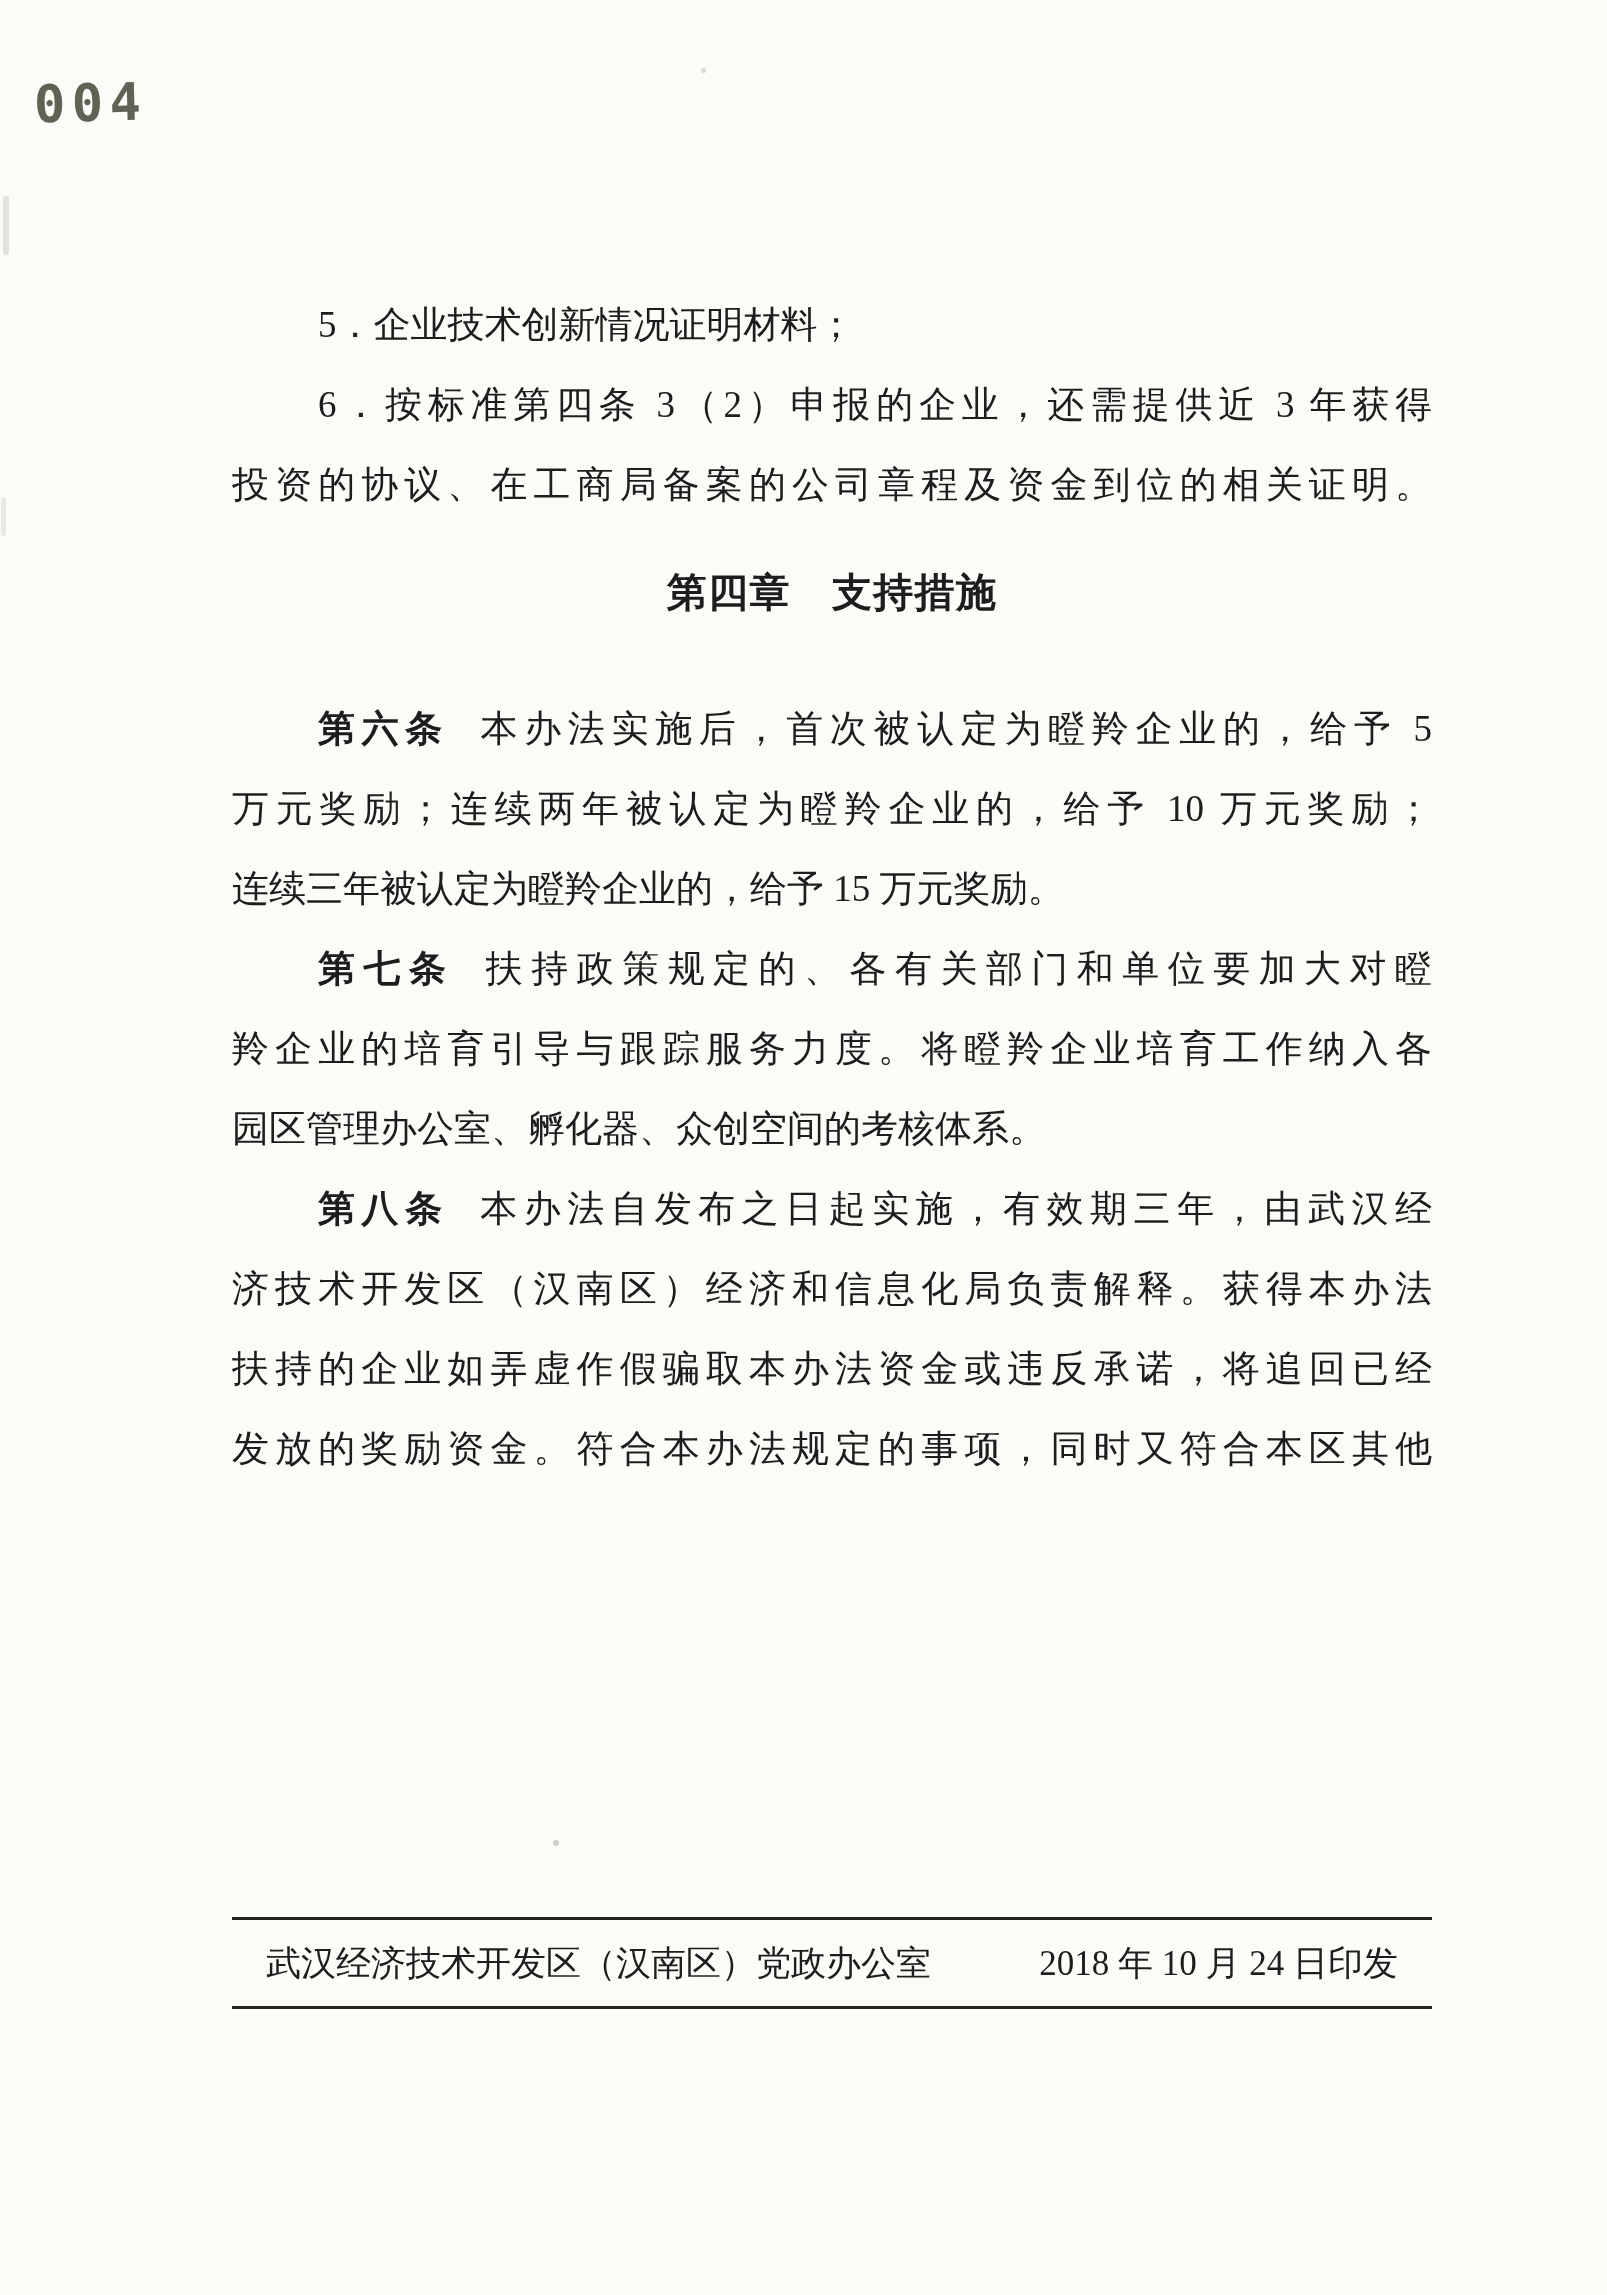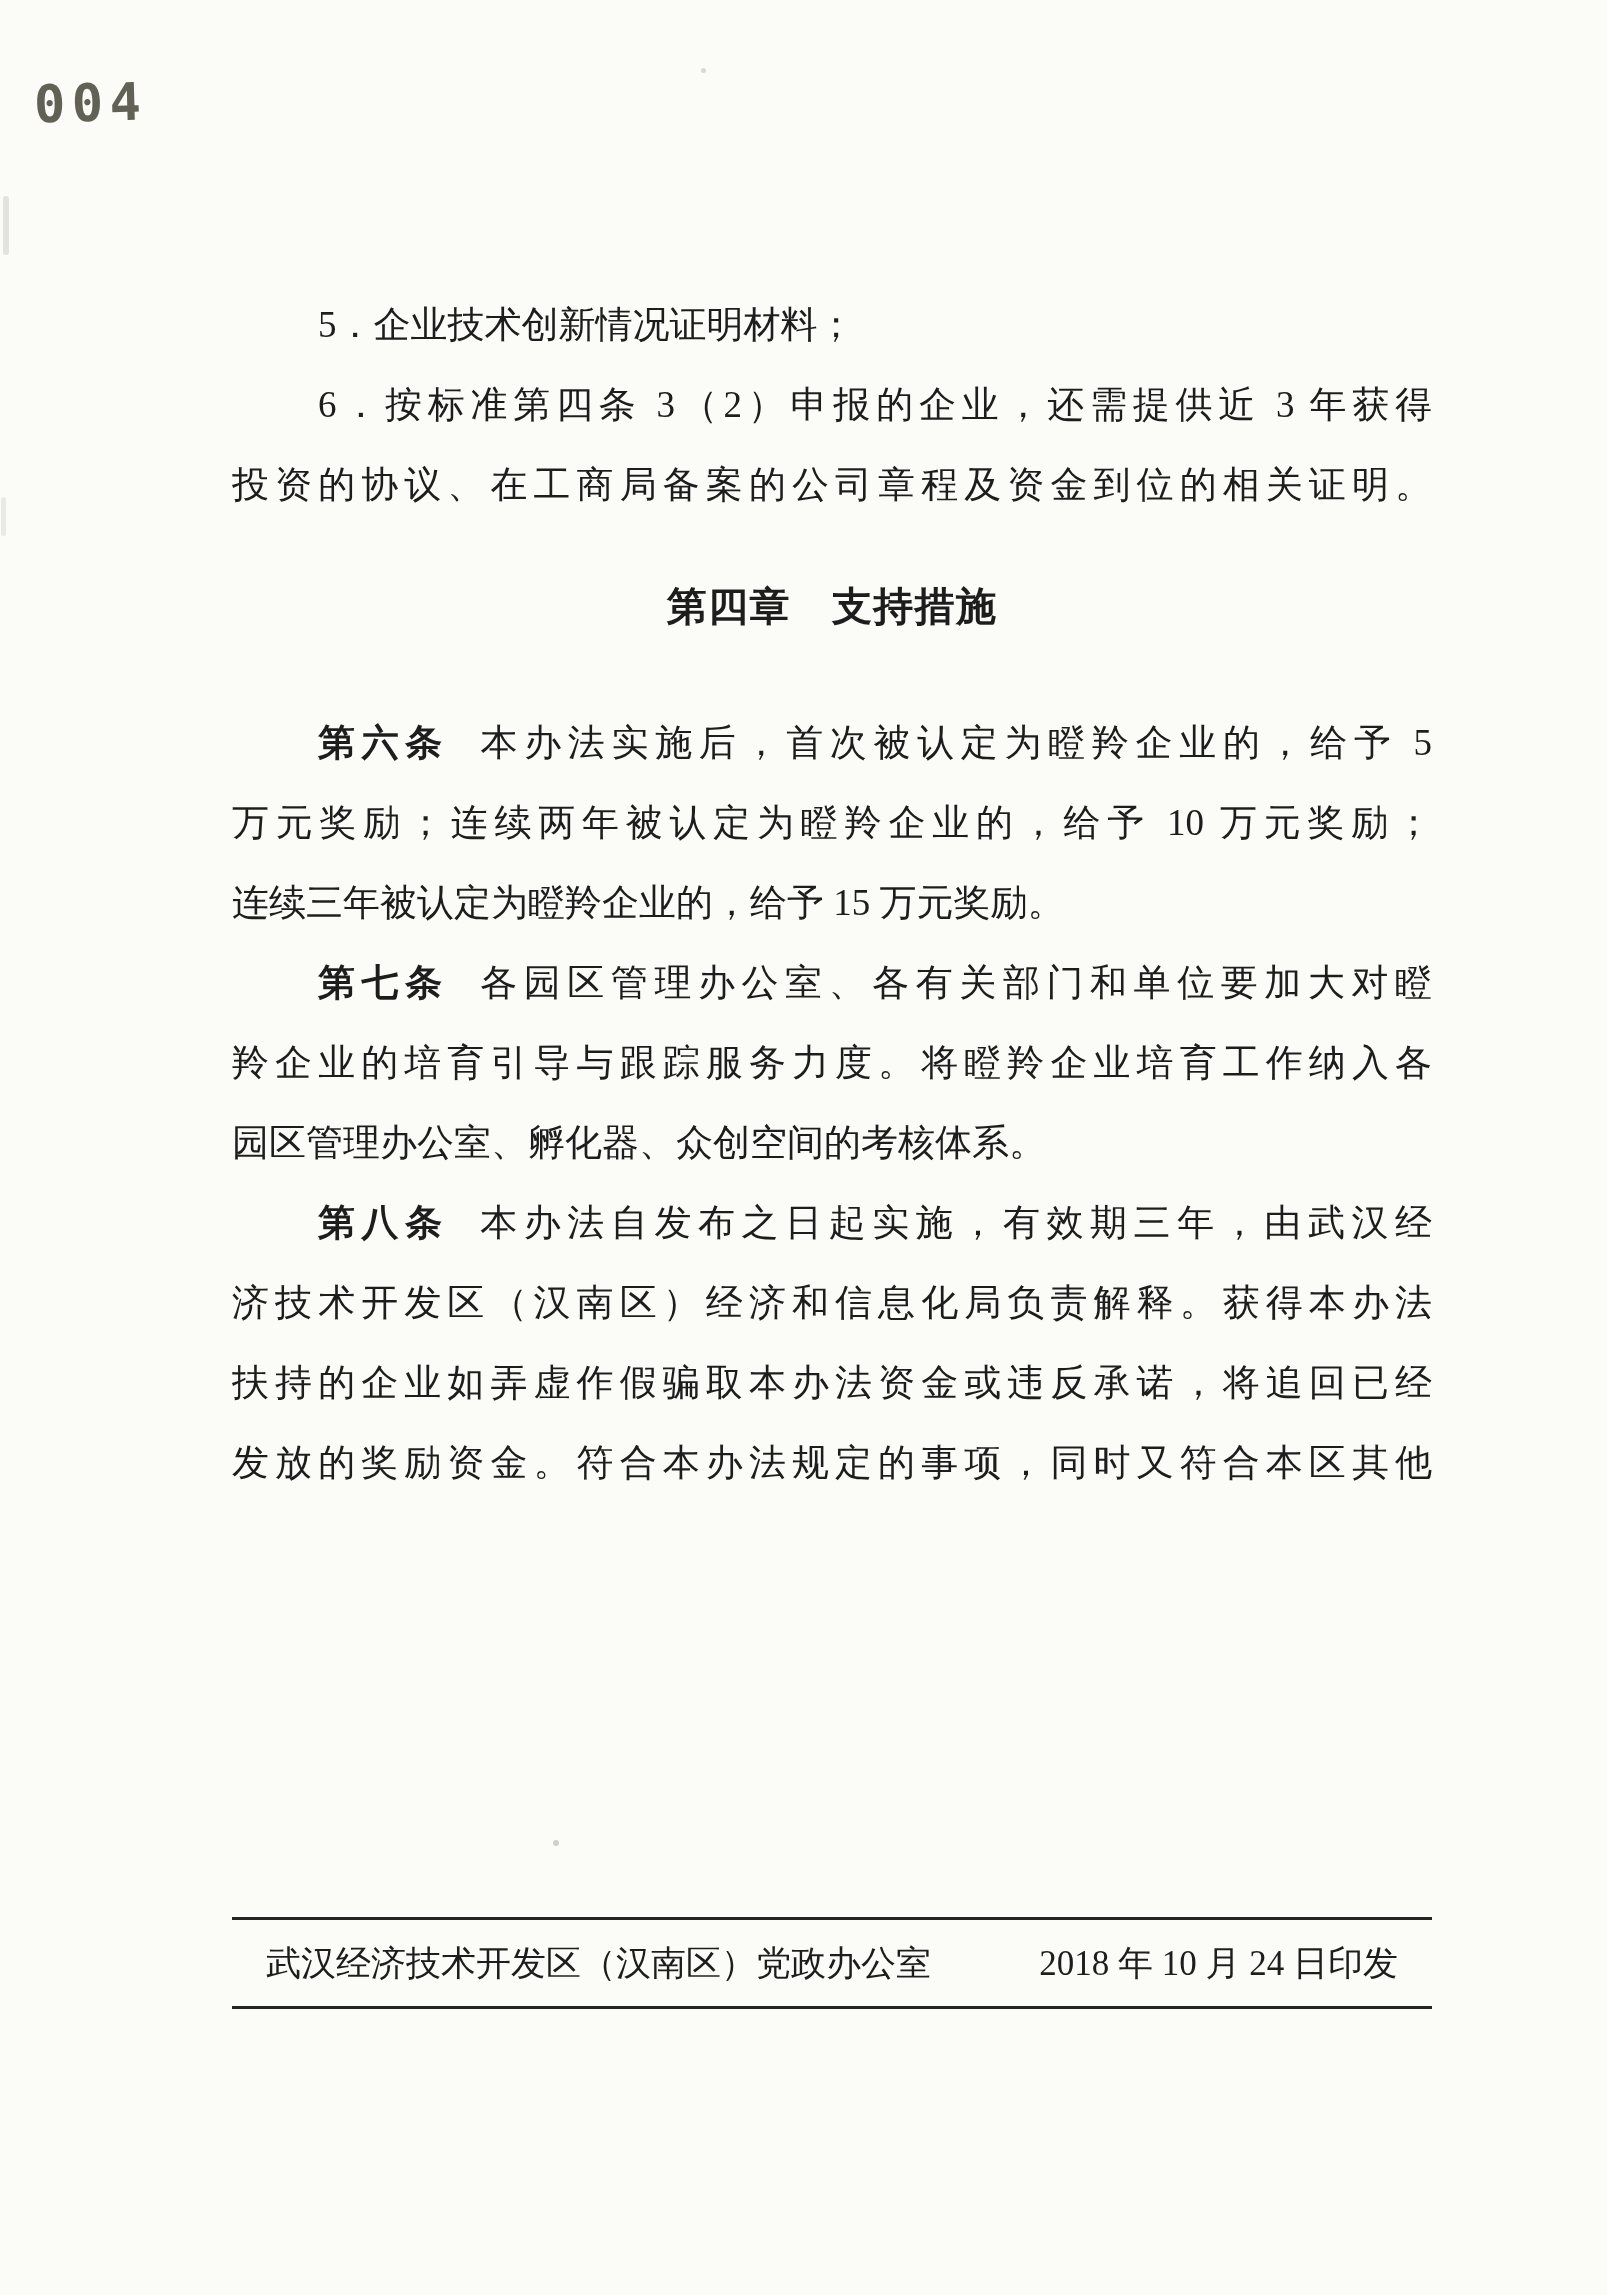--- a/index.html
+++ b/index.html
@@ -56,21 +56,21 @@
     font-family: Liberation Serif, serif;
     margin-right: 0.85em;
   }
   .chapter-heading {
     text-align: center;
     font-weight: bold;
     font-family: "Liberation Sans", "DejaVu Sans", sans-serif;
     font-size: 40px;
     line-height: 60px;
     height: 60px;
-    margin: 51px 0 67px 0;
+    margin: 37px 0 67px 0;
     letter-spacing: 1.3px;
   }
   
   .footer {
     position: absolute;
     left: 232px;
     top: 1917px;
     width: 1200px;
     height: 92px;
     border-top: 3.3px solid #242424;
@@ -115,21 +115,21 @@
 
     <div class="chapter-heading">第四章　支持措施</div>
 
     <div class="line indent just">
       <span class="article-no">第六条</span><span>本办法实施后，首次被认定为瞪羚企业的，给予 5</span>
     </div>
     <div class="line just">万元奖励；连续两年被认定为瞪羚企业的，给予 10 万元奖励；</div>
     <div class="line">连续三年被认定为瞪羚企业的，给予 15 万元奖励。</div>
 
     <div class="line indent just">
-      <span class="article-no">第七条</span><span>各园区管理办公室、各有关部门和单位要加大对瞪</span>
+      <span class="article-no">第七条</span><span>扶持政策规定的、各有关部门和单位要加大对瞪</span>
     </div>
     <div class="line just">羚企业的培育引导与跟踪服务力度。将瞪羚企业培育工作纳入各</div>
     <div class="line">园区管理办公室、孵化器、众创空间的考核体系。</div>
 
 
     <div class="line indent just">
       <span class="article-no">第八条</span><span>本办法自发布之日起实施，有效期三年，由武汉经</span>
     </div>
     <div class="line just">济技术开发区（汉南区）经济和信息化局负责解释。获得本办法</div>
     <div class="line just">扶持的企业如弄虚作假骗取本办法资金或违反承诺，将追回已经</div>

